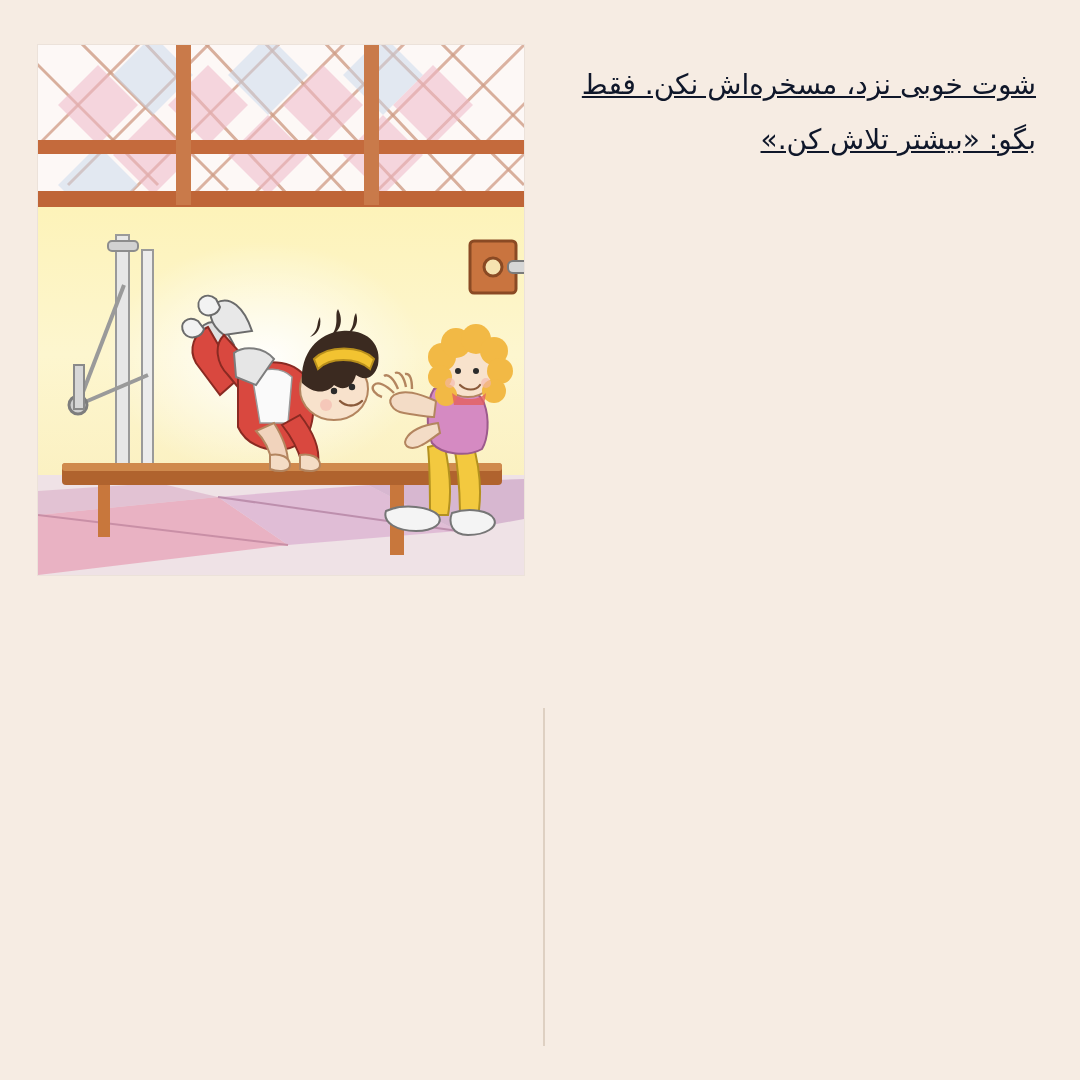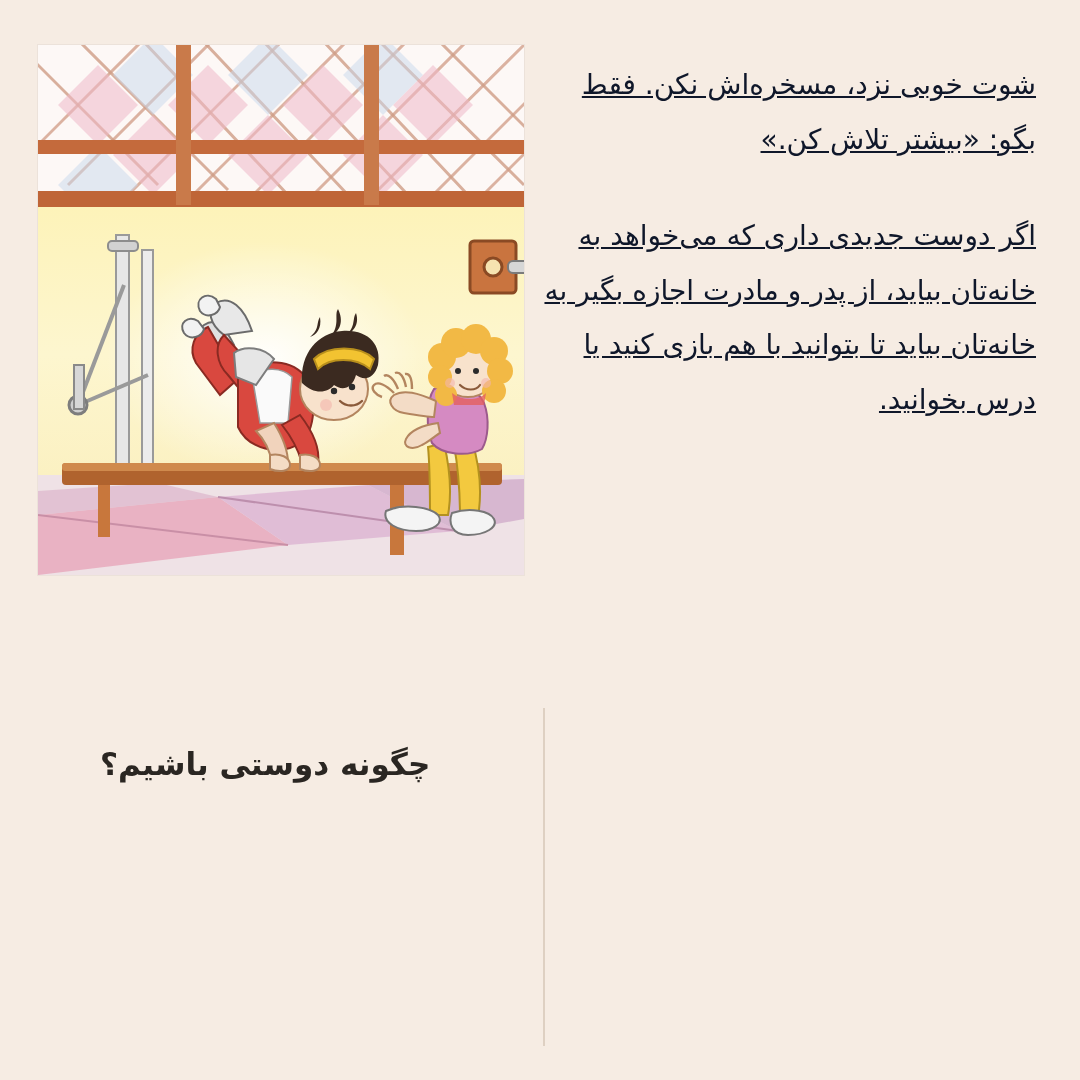--- a/index.html
+++ b/index.html
@@ -264,22 +264,20 @@
         <path d="M422 340 C428 346 438 346 442 340" stroke="#8a5a3a" stroke-width="2.2" fill="none" stroke-linecap="round"></path>
         <circle cx="412" cy="338" r="5" fill="#f3b6ac" opacity="0.6"></circle>
         <circle cx="448" cy="338" r="5" fill="#f3b6ac" opacity="0.6"></circle>
 
         <path d="M414 348 C424 356 440 356 448 348 L446 360 L416 360 Z" fill="#e35f5f" opacity="0.8"></path>
       </svg>
     </div>
 
     <div class="top-text">
       <p class="para">شوت خوبی نزد، مسخره‌اش نکن. فقط بگو: «بیشتر تلاش کن.»</p>
-      <p class="para">اگر دوست جدیدی داری که می‌خواهد به خانه‌تان بیاید، از پدر و مادرت اجازه بگیر به خانه‌تان بیاید تا بتوانید با هم بازی کنید یا درس بخوانید.</p>
     </div>
   </div>
 
   <div class="bottom-section">
     <div class="divider-line"></div>
-    <h2 class="heading">چگونه دوستی باشیم؟</h2>
   </div>
 
 </div>
 
 </body></html>

